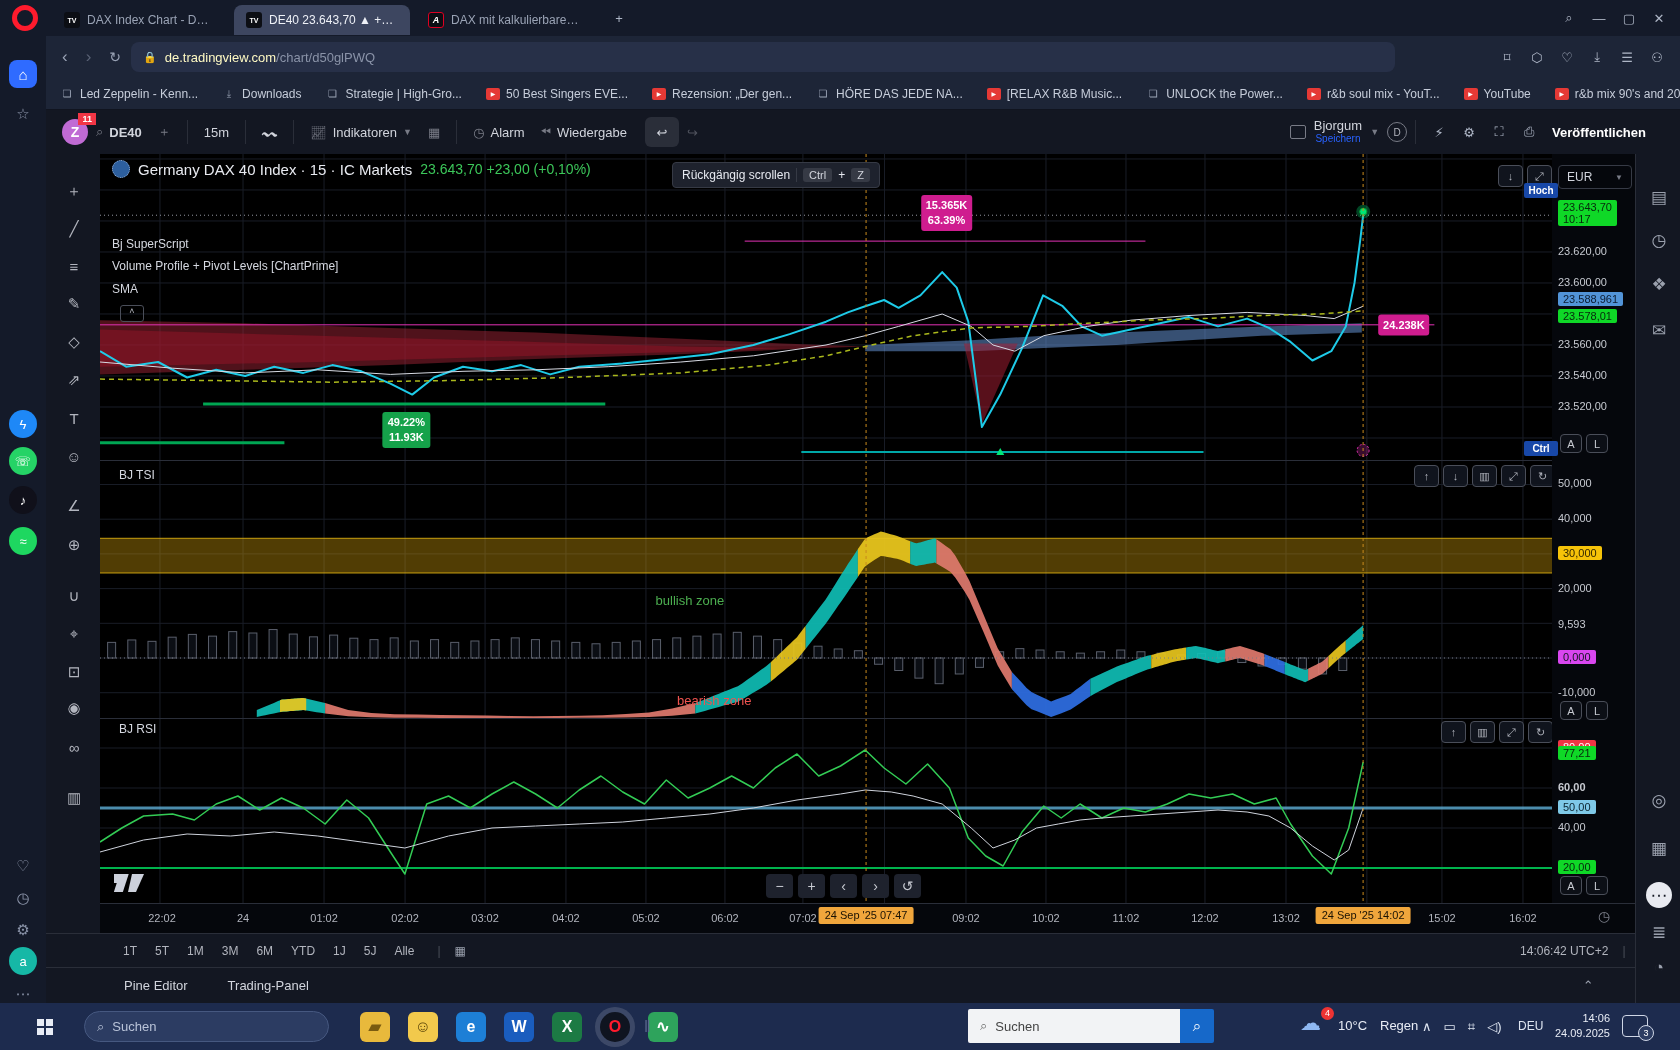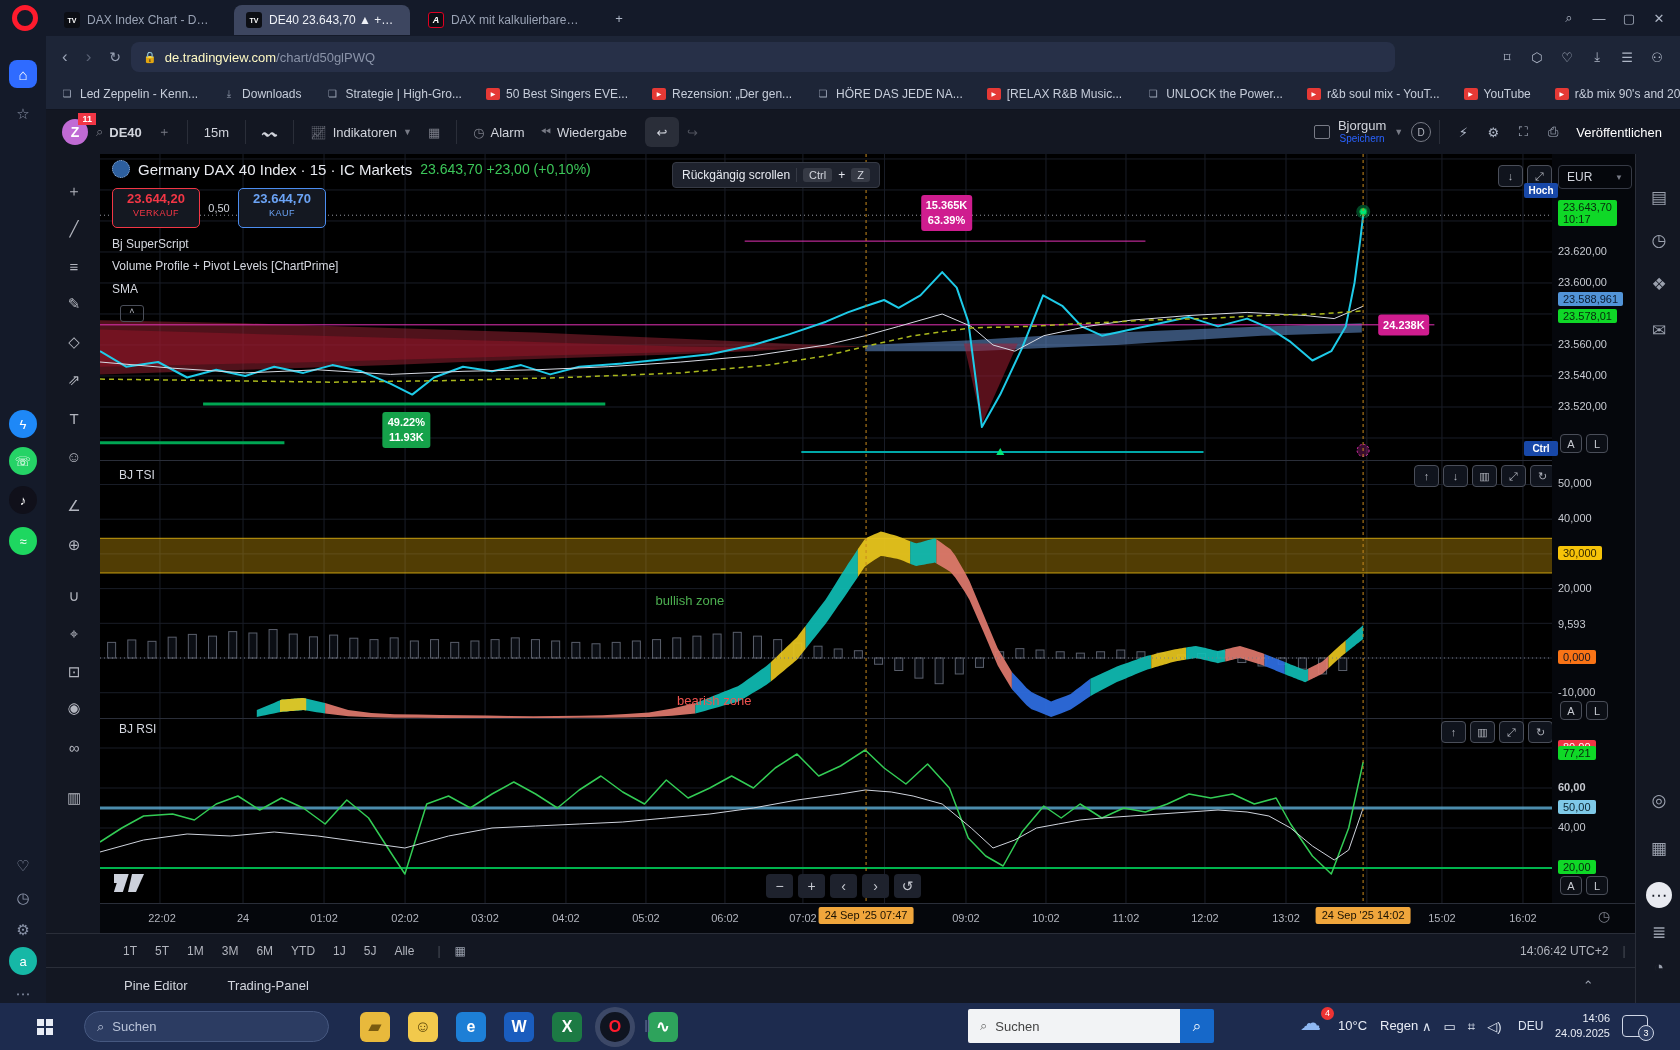--- a/index.html
+++ b/index.html
@@ -47,21 +47,21 @@
   .btnrow{position:absolute;display:flex;gap:4px;}
   .nav-btn{width:27px;height:24px;background:#1e222d;border-radius:4px;color:#c7cad1;font-size:14px;display:flex;align-items:center;justify-content:center;}
   .paneTitle{position:absolute;font-size:12px;color:#d5d8e0;}
   
   #scale-col{left:1552px;top:154px;width:83px;height:749px;background:#05070c;}
   .tk{position:absolute;left:6px;font-size:11px;color:#c7cad1;white-space:nowrap;}
   .tk .bgd{padding:1px 5px;border-radius:2px;display:inline-block;}
   .bg-green{background:#0fd827;color:#07280c;}
   .bg-blue{background:#5294d8;color:#0c1c30;}
   .bg-yellow{background:#f6c309;color:#332800;}
-  .bg-gray{background:#f97316;color:#131722;}
+  .bg-gray{background:#d946ef;color:#131722;}
   .bg-red{background:#f23645;color:#fff;}
   .bg-lblue{background:#7fc9e8;color:#0c2430;}
   .hl-tag{position:absolute;left:1524px;width:34px;height:15px;background:#1848a8;color:#fff;font-size:10px;font-weight:bold;text-align:center;line-height:15px;border-radius:2px;}
   .al-pair{position:absolute;display:flex;gap:4px;}
   .al{width:20px;height:17px;border:1px solid #4a4e59;border-radius:4px;color:#c7cad1;font-size:11px;display:flex;align-items:center;justify-content:center;background:#0c0f16;}
   #eur-btn{left:1558px;top:165px;width:74px;height:24px;border:1px solid #363a45;border-radius:4px;font-size:12px;color:#d1d4dc;display:flex;align-items:center;justify-content:space-between;padding:0 8px;box-sizing:border-box;}
   #timeaxis{left:100px;top:903px;width:1535px;height:30px;background:#05070c;border-top:1px solid #2a2e39;}
   .tt{position:absolute;top:8px;font-size:11px;color:#b2b5be;transform:translateX(-50%);}
   .tt-hl{position:absolute;top:3px;height:17px;background:#f0a63c;color:#1a1203;font-size:11px;line-height:17px;padding:0 6px;border-radius:2px;transform:translateX(-50%);white-space:nowrap;}
   #rangerow{left:46px;top:933px;width:1634px;height:34px;background:#131722;border-top:1px solid #2a2e39;display:flex;align-items:center;font-size:12px;color:#b2b5be;}
@@ -251,21 +251,21 @@
         <div>Bjorgum</div>
         <div style="color:#2962ff;font-size:10px;">Speichern</div>
       </div>
     <span class="muted" style="font-size:9px;margin:0 8px;">▼</span>
     <span style="border:1px solid #787b86;border-radius:50%;width:18px;height:18px;display:inline-flex;align-items:center;justify-content:center;font-size:10px;color:#b2b5be;">D</span>
     <div class="tb-sep"></div>
     <span class="winbtn">⚡︎</span>
     <span class="winbtn">⚙︎</span>
     <span class="winbtn">⛶</span>
     <span class="winbtn">⎙</span>
-    <div class="tb-item" style="font-weight:normal;color:#fff;margin-right:10px;align-items:center;">
+    <div class="tb-item" style="font-weight:bold;color:#fff;margin-right:26px;align-items:center;">
         <span>Veröffentlichen</span>
       </div>
   </div>
 
   <div id="drawbar" class="abs">
       <div class="dw" style="top: 26px;">＋</div>
       <div class="dw" style="top: 64px;">╱</div>
       <div class="dw" style="top: 101px;">≡</div>
       <div class="dw" style="top: 139px;">✎</div>
       <div class="dw" style="top: 177px;">◇</div>
@@ -433,31 +433,20 @@
       <rect x="0" y="306" width="1452" height="1" fill="#2a2e39"></rect>
       <rect x="0" y="564" width="1452" height="1" fill="#2a2e39"></rect>
     </svg>
 
 
   <div id="chart-header" class="abs">
     <span id="sym-ico"></span>
     <span>Germany DAX 40 Index · 15 · IC Markets</span>
     <span style="color:#3cc75a;font-size:14px;"><span>23.643,70</span> <span>+23,00 (+0,10%)</span></span>
   </div>
-  <div id="order-panel" class="abs">
-    <div class="ord" style="border:1px solid #f23645;color:#f23645;">
-      <div class="p">23.644,20</div>
-        <div class="l">VERKAUF</div>
-    </div>
-    <div style="width:38px;text-align:center;font-size:11px;color:#d1d4dc;">0,50</div>
-    <div class="ord" style="border:1px solid #4c8df0;color:#6ba3f5;">
-      <div class="p">23.644,70</div>
-        <div class="l">KAUF</div>
-    </div>
-  </div>
   <div class="abs legend" style="top:237px;">Bj SuperScript</div>
   <div class="abs legend" style="top:259px;">Volume Profile + Pivot Levels [ChartPrime]</div>
   <div class="abs legend" style="top:282px;">SMA</div>
   <div class="abs" style="left:120px;top:305px;width:22px;height:15px;border:1px solid #4a4e59;border-radius:3px;text-align:center;font-size:9px;color:#b2b5be;">˄</div>
 
   <div id="tooltip" class="abs">
     <span>Rückgängig scrollen</span>
     <span style="width:1px;height:14px;background:#363a45;"></span>
     <span class="keycap">Ctrl</span>
     <span>+</span>

